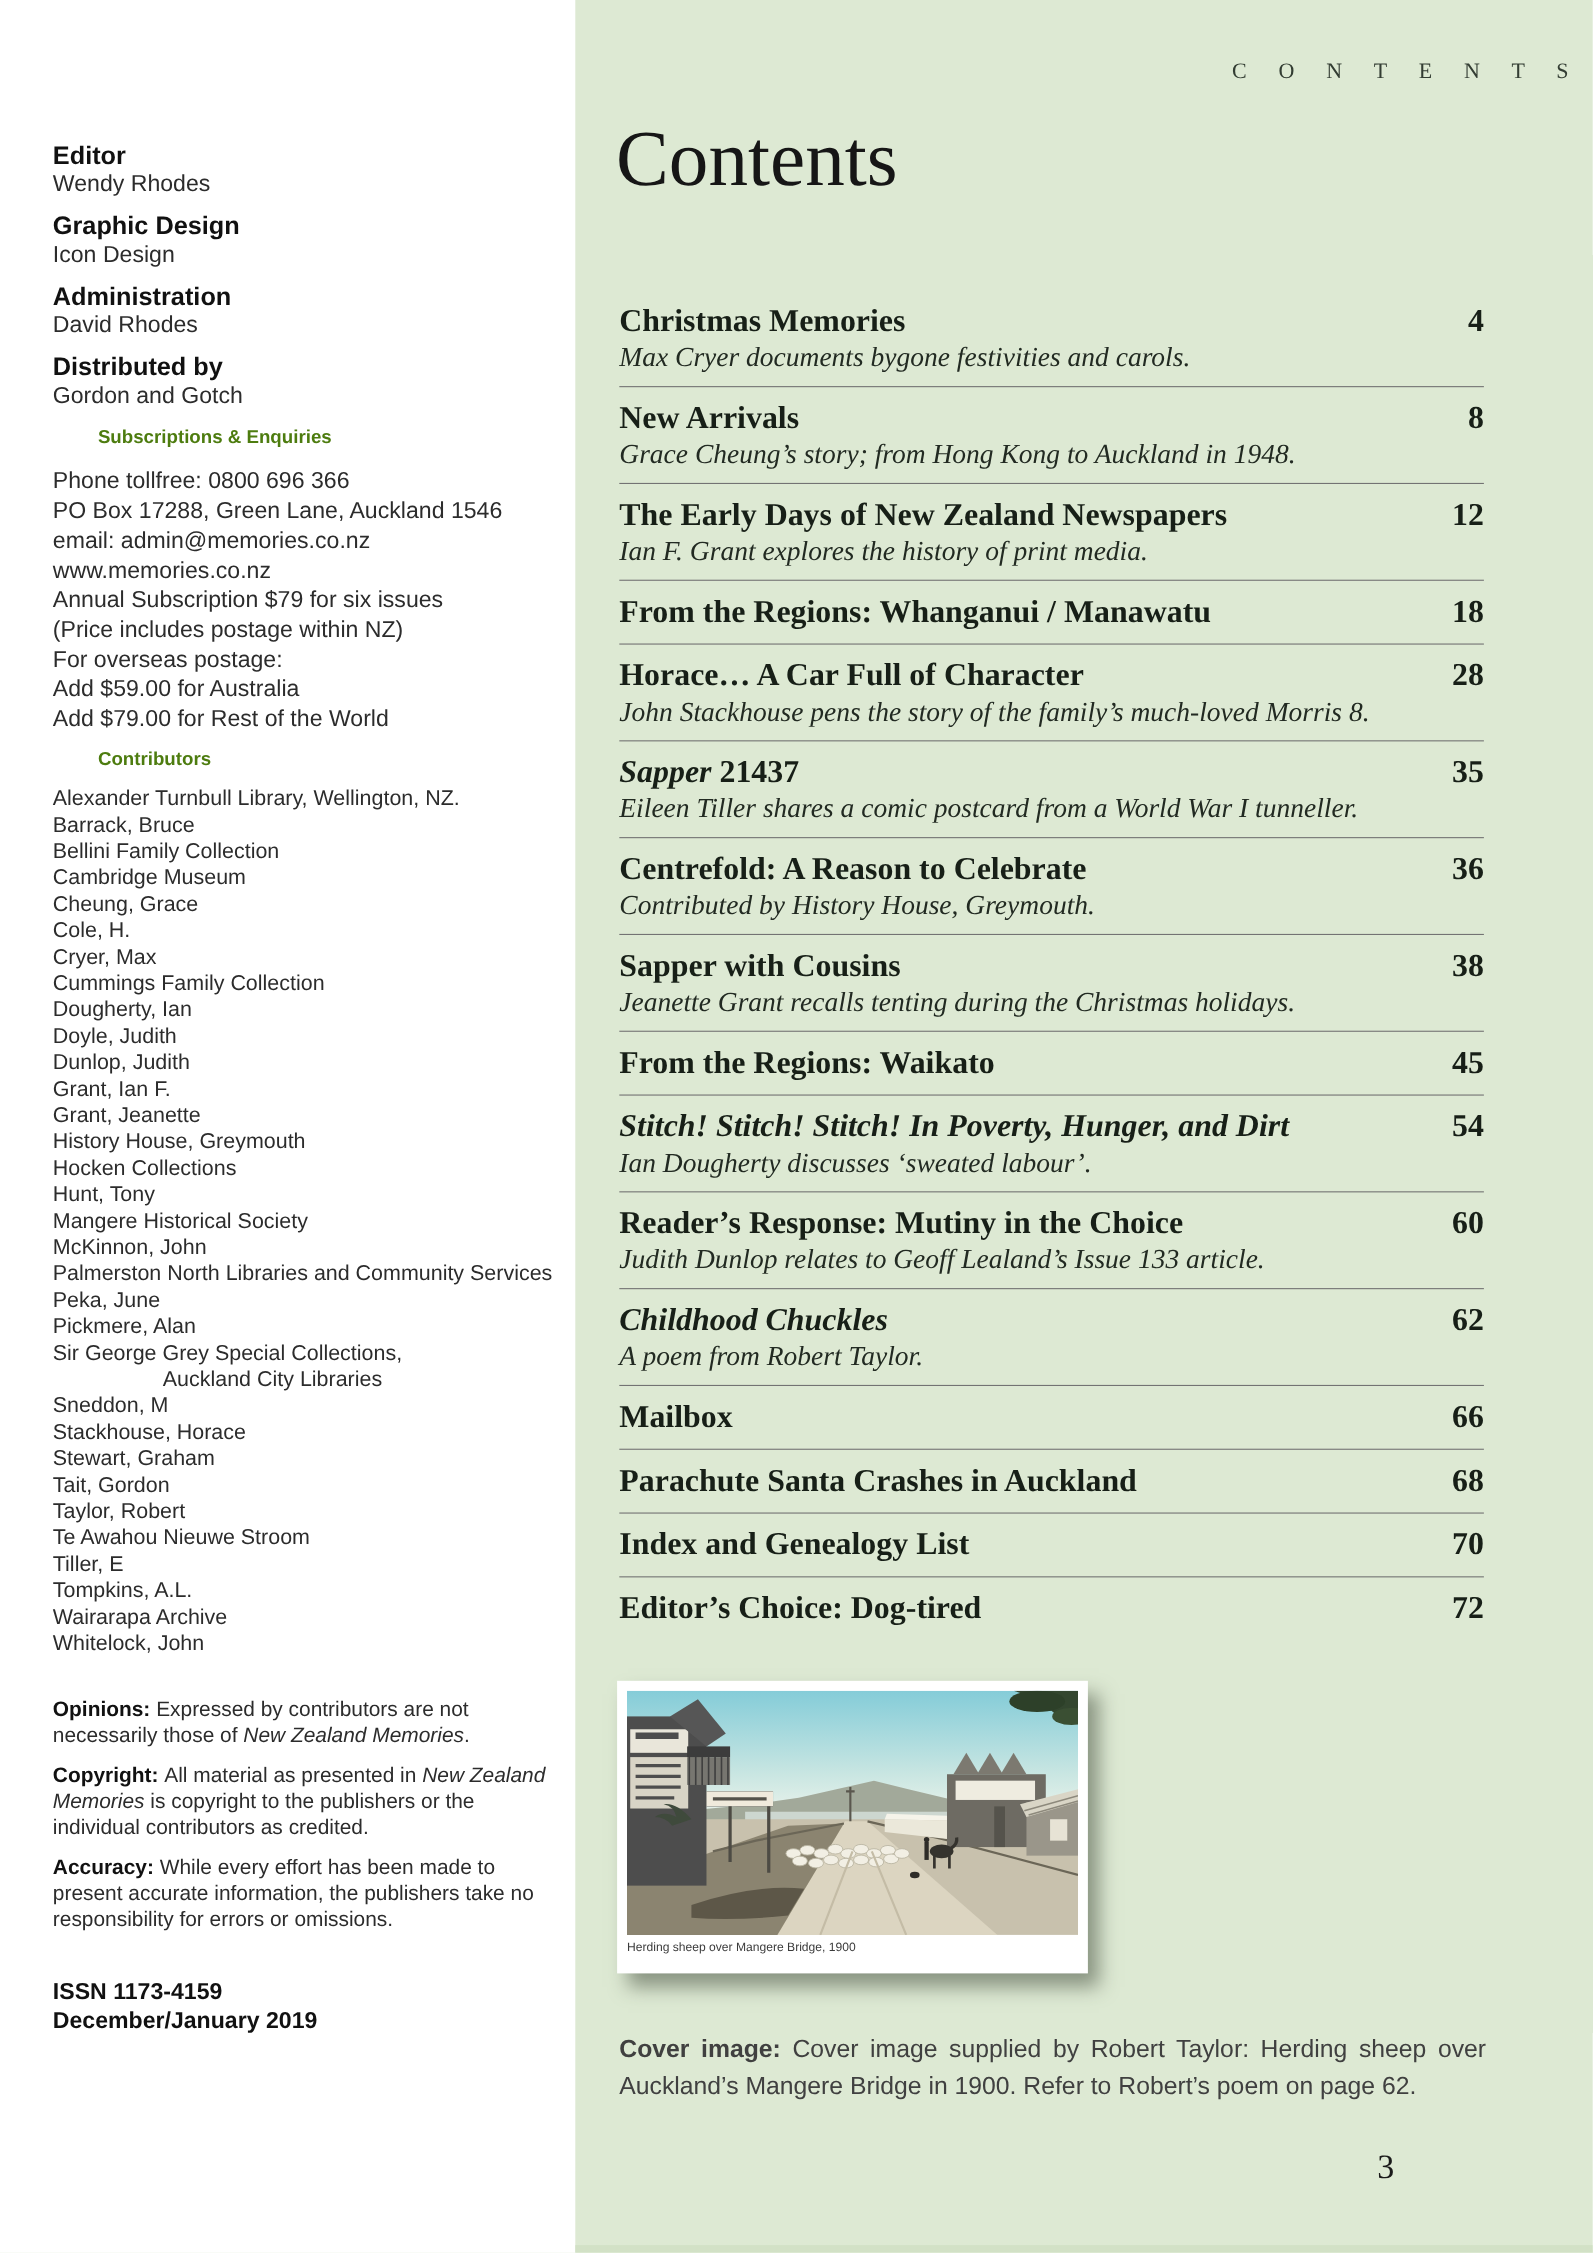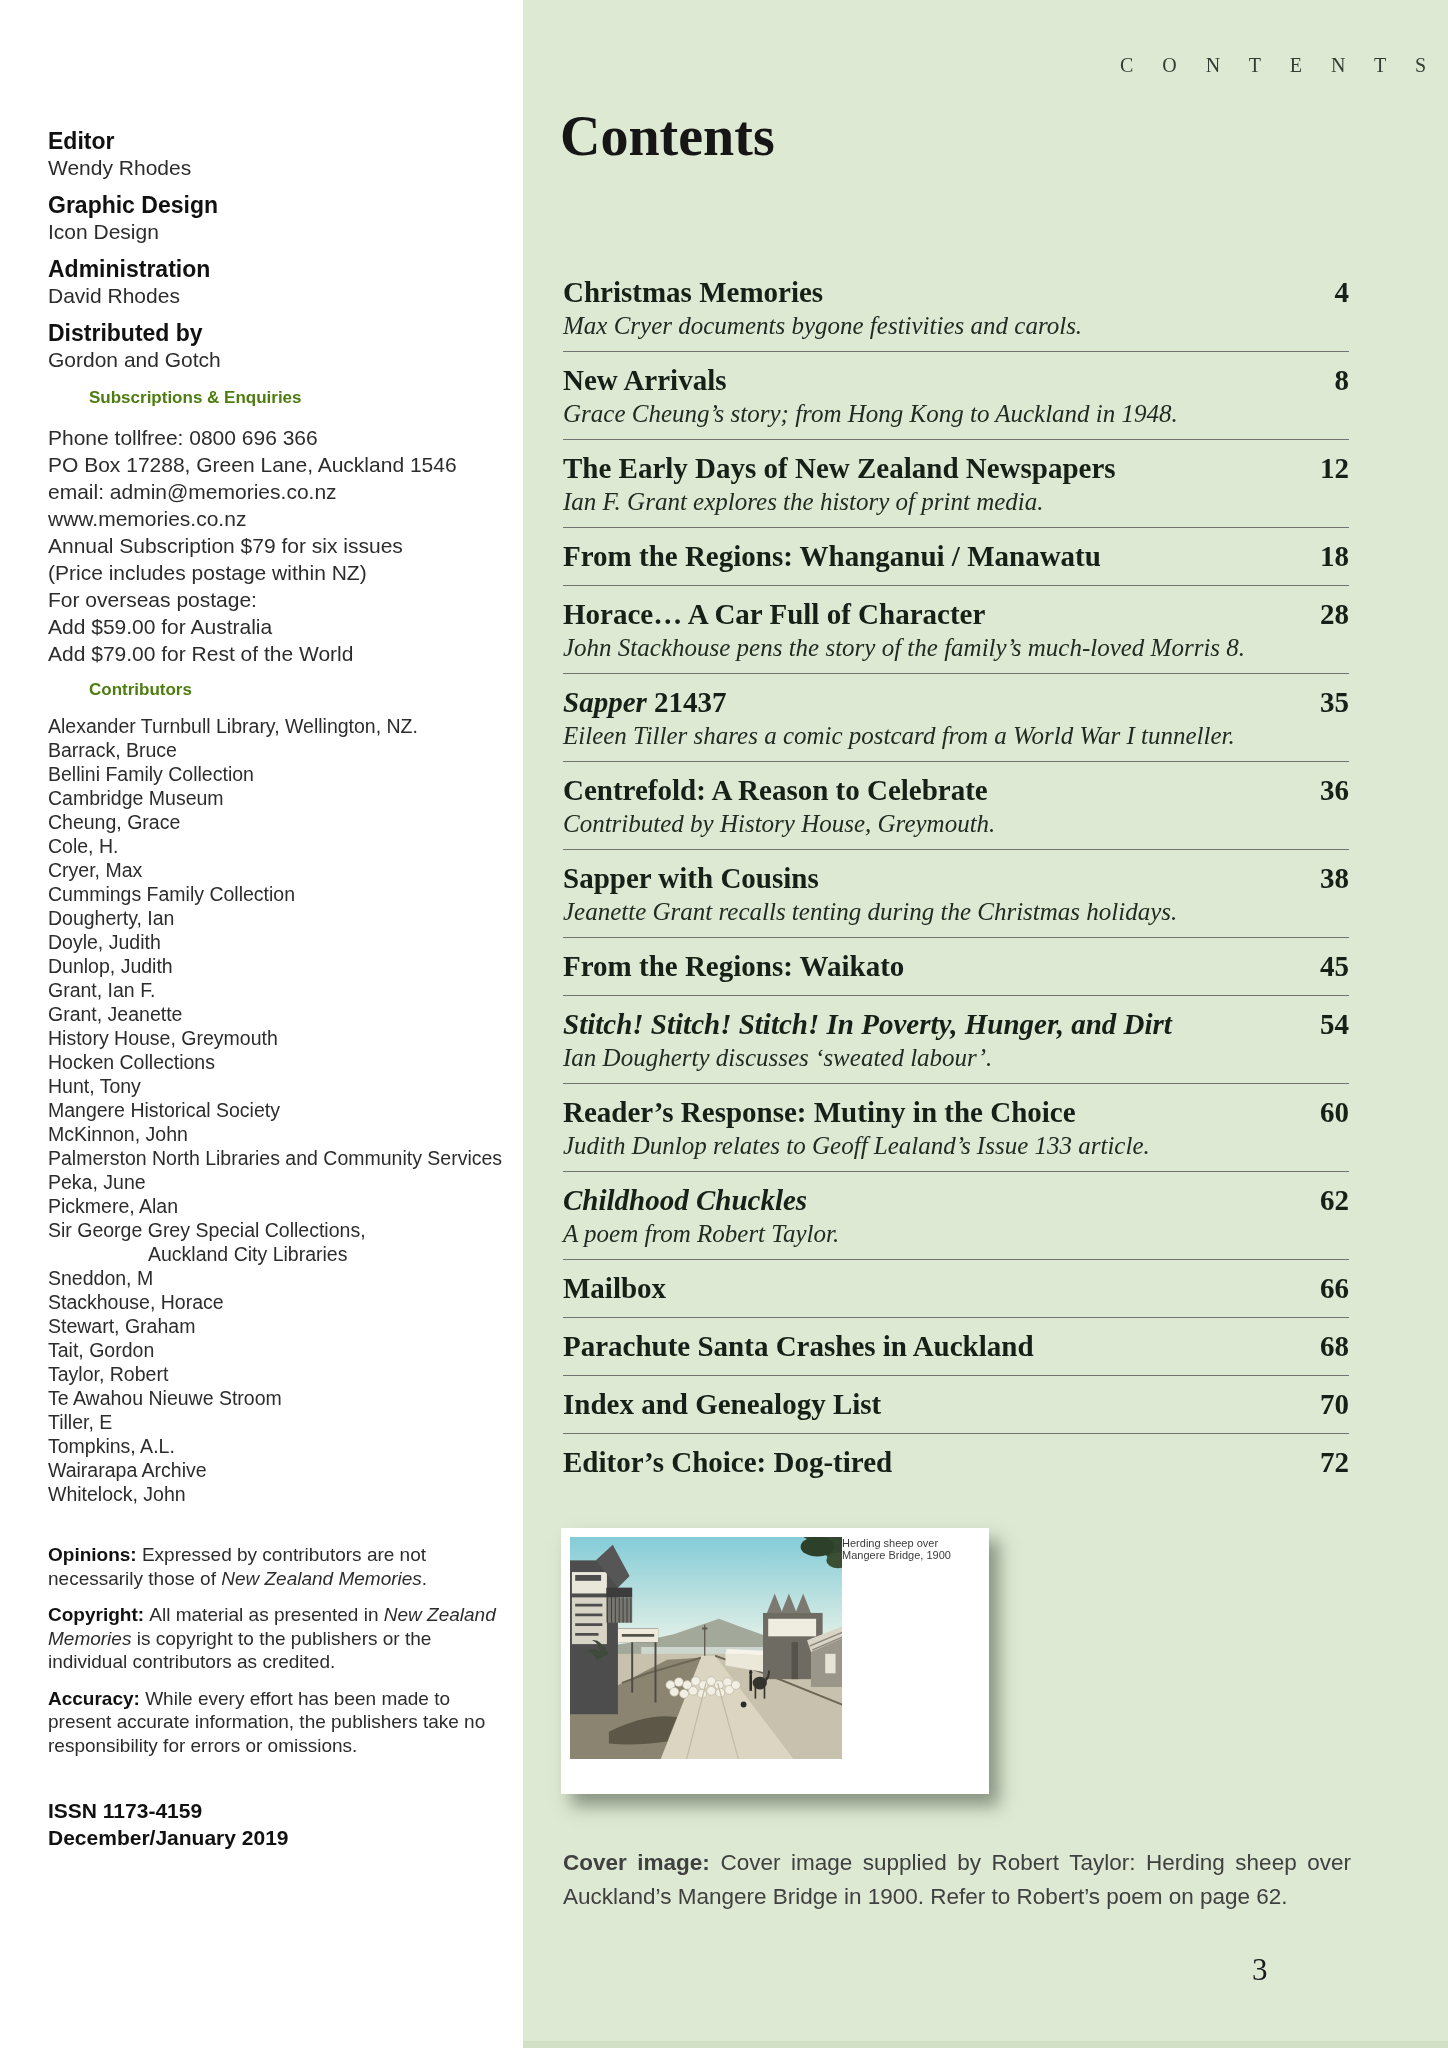--- a/index.html
+++ b/index.html
@@ -20,40 +20,40 @@
   
   .running-head{
     position:absolute;top:54px;left:1120px;
     font-family:"Liberation Serif","DejaVu Serif",serif;
     font-size:20px;letter-spacing:12px;color:#333d33;
   }
   
   .contents-title{
     position:absolute;left:560px;top:108px;
     font-family:"Liberation Serif","DejaVu Serif",serif;
-    font-size:56px;font-weight:700;line-height:1;color:#161616;
+    font-size:72px;font-weight:400;line-height:1;color:#161616;
   }
   
   .toc{
     position:absolute;left:563px;top:264px;width:786px;
     font-family:"Liberation Serif","DejaVu Serif",serif;
   }
   .toc-item{border-bottom:1px solid #737373;padding:10px 0 11px 0;}
   .toc-item:last-child{border-bottom:none;}
   .toc-row{display:flex;align-items:baseline;}
   .toc-title{flex:1;font-size:29px;font-weight:bold;line-height:36px;color:#171f17;padding-right:14px;}
   .toc-title .it{font-style:italic;}
   .toc-page{font-size:29px;font-weight:bold;line-height:36px;color:#171f17;}
   .toc-sub{font-size:25px;font-style:italic;line-height:29px;color:#222a22;margin-top:1px;}
   
   .photo{
     position:absolute;left:561px;top:1528px;width:428px;height:266px;
     background:#ffffff;box-shadow:10px 12px 16px rgba(55,65,50,0.5);
     padding:9px 9px 0 9px;box-sizing:border-box;
-    display:flex;
+    display:flex;flex-direction:column;
   }
   .photo svg{width:410px;height:222px;display:block;}
   .photo-cap{
     height:24px;display:flex;align-items:center;
     font-size:11px;color:#3b3b3b;
   }
   
   .cover-caption{
     position:absolute;left:563px;top:1846px;width:788px;
     font-size:22.5px;line-height:34px;color:#404040;text-align:justify;

